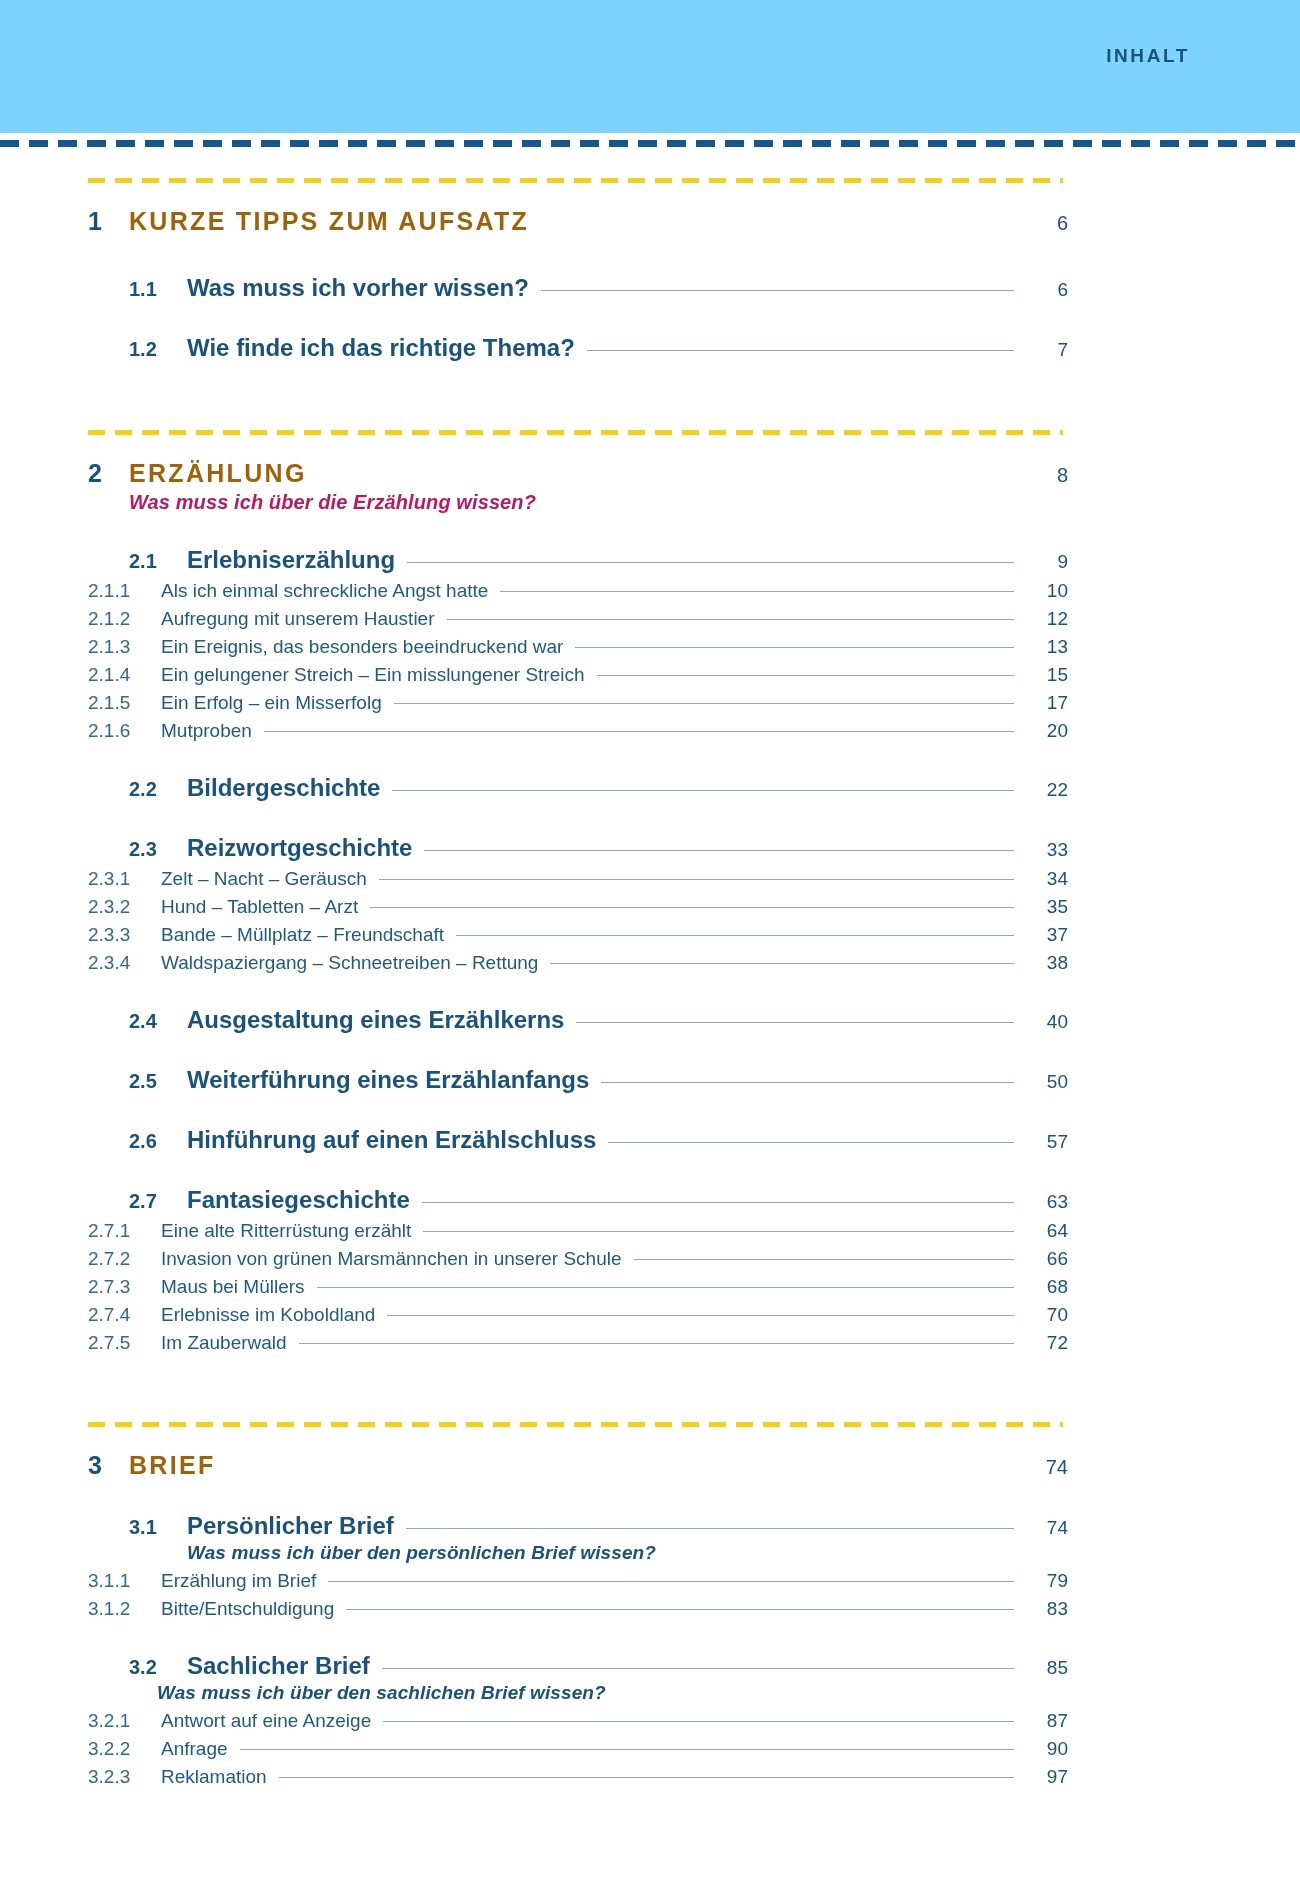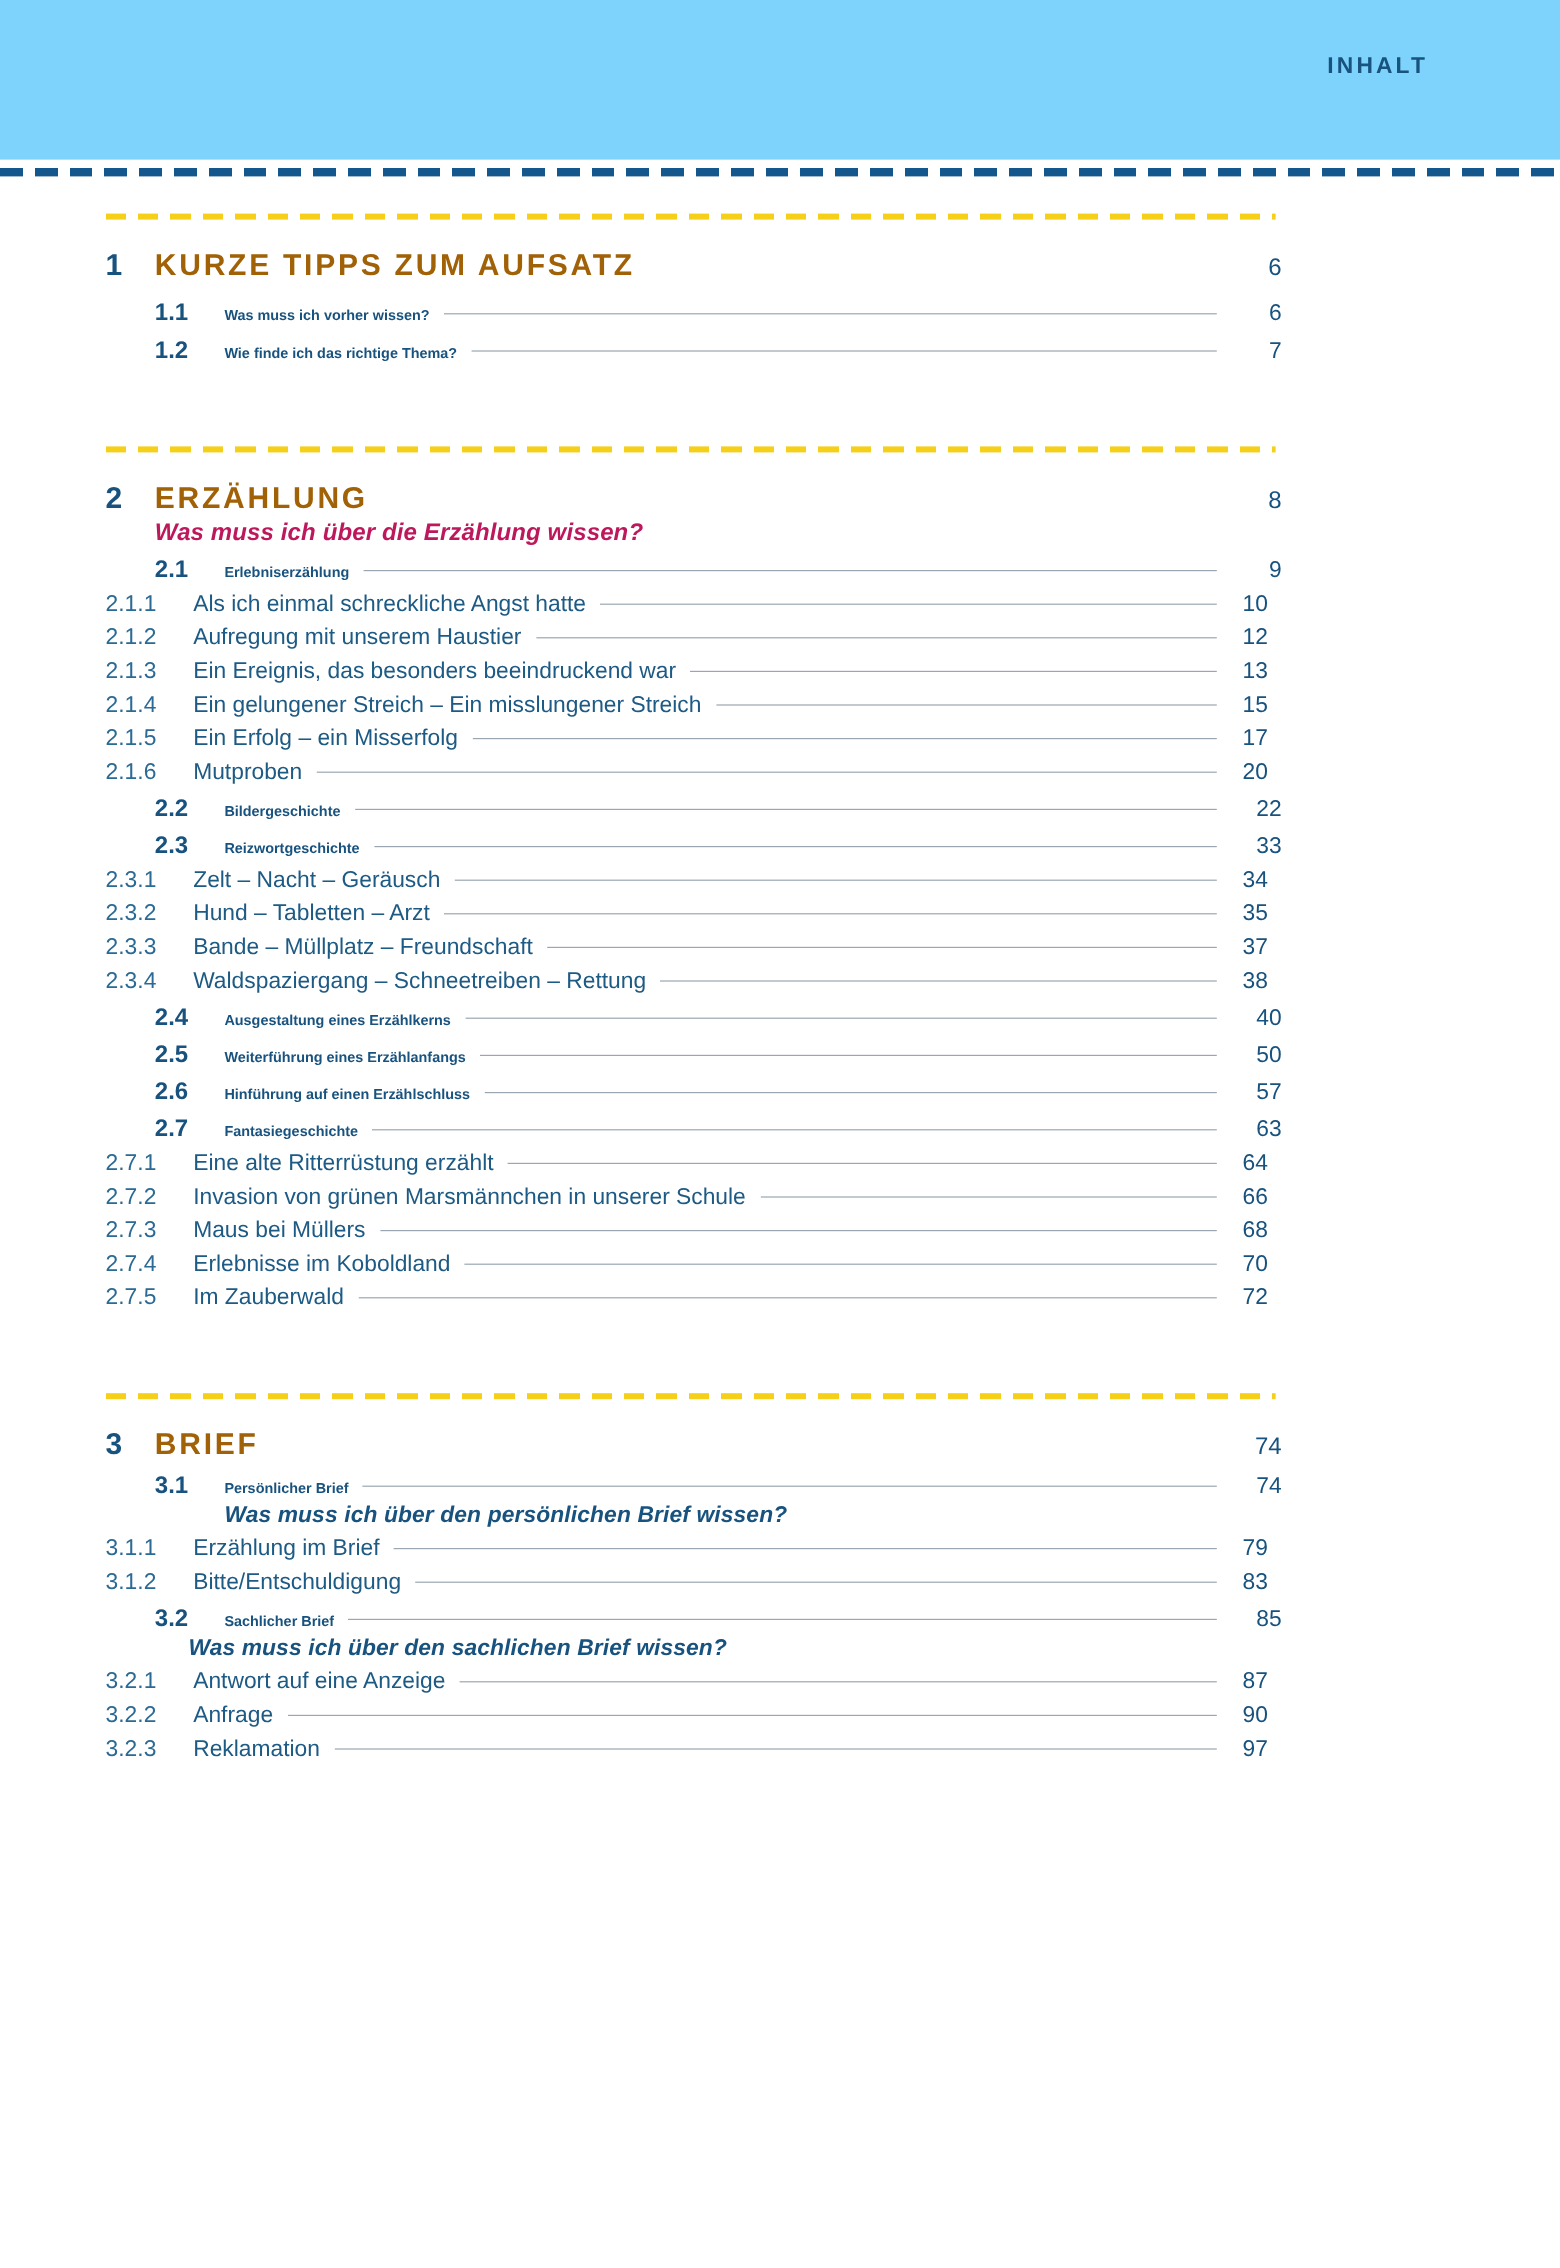--- a/index.html
+++ b/index.html
@@ -140,23 +140,24 @@
     margin-left: 41px;
     margin-top: 8px;
   }
   .lvl2 .num {
     width: 58px;
     font-size: 20px;
     font-weight: 700;
     color: #18527e;
   }
   .lvl2 .label {
-    font-size: 12px;
-    font-weight: 700;
-    color: #18527e;
+    font-size: 24px;
+    font-weight: 700;
+    color: #18527e;
+    margin-top: 24px;
   }
   .lvl2 .page {
     font-size: 19px;
     font-weight: 400;
     color: #18527e;
   }
 
   
   .lvl3 {
     margin-top: 6px;
@@ -169,21 +170,20 @@
   }
   .lvl3 .label {
     font-size: 19px;
     font-weight: 400;
     color: #1d5a84;
   }
   .lvl3 .page {
     font-size: 19px;
     font-weight: 400;
     color: #18527e;
-    text-align: center;
   }
   .sec1-first { margin-top: 14px; }
 </style>
 </head>
 <body>
 
 <div class="header-band">
   <div class="header-title">INHALT</div>
 </div>
 <div class="header-rule"></div>

